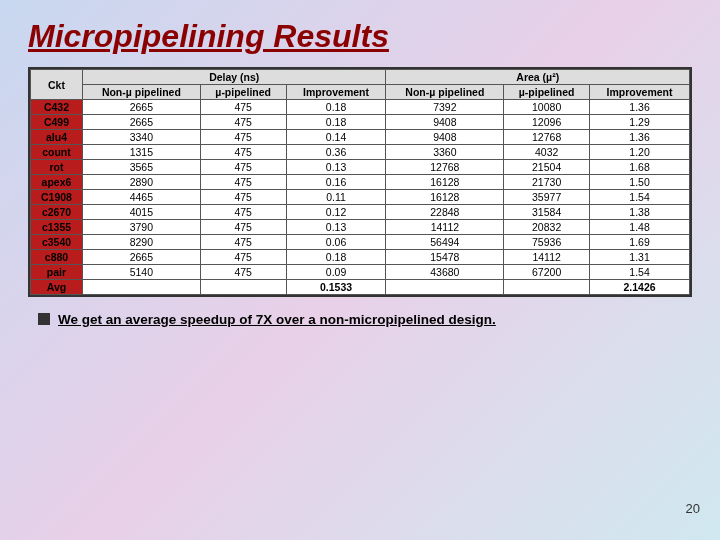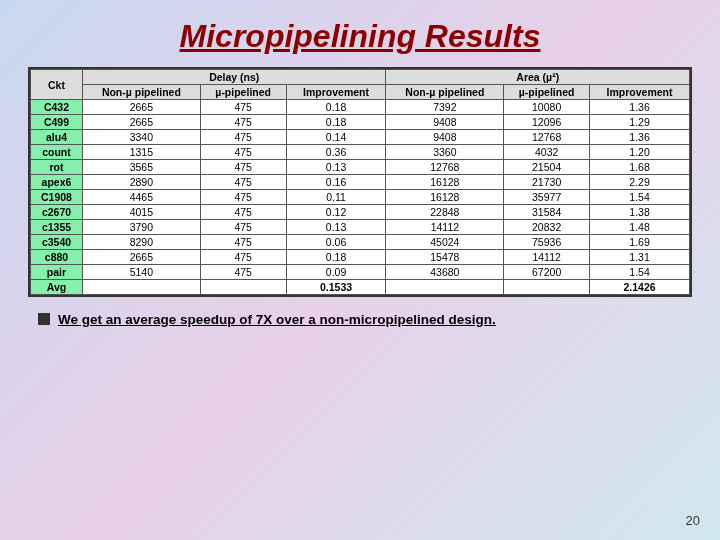--- a/index.html
+++ b/index.html
@@ -16,21 +16,21 @@
       height: 540px;
       padding: 18px 28px 16px 28px;
       display: flex;
       flex-direction: column;
     }
     .title {
       font-size: 32px;
       font-weight: bold;
       color: #8B0000;
       text-decoration: underline;
-      text-align: center;
+      text-align: left;
       margin-bottom: 12px;
       font-style: italic;
     }
     .table-container {
       background: white;
       border: 2px solid #333;
       margin-bottom: 10px;
     }
     table {
       width: 100%;
@@ -40,21 +40,21 @@
     table th, table td {
       border: 1px solid #555;
       text-align: center;
       padding: 1px 3px;
     }
     table th {
       background: #ddd;
       font-weight: bold;
     }
     .row-header {
-      background: #86efac;
+      background: #b91c1c;
       font-weight: bold;
     }
     .avg-row td {
       font-weight: bold;
     }
     .bullets {
       padding: 4px 10px;
       font-size: 13px;
     }
     .bullet-item {
@@ -75,21 +75,21 @@
       font-size: 13.5px;
       line-height: 1.4;
     }
     .bullet-text.bold-underline {
       font-weight: bold;
       text-decoration: underline;
       color: #000;
     }
     .page-number {
       position: absolute;
-      bottom: 12px;
+      bottom: 24px;
       right: 20px;
       font-size: 13px;
       color: #333;
     }
   </style>
 </head>
 <body>
 
 <div class="slide">
   <div class="title">Micropipelining Results</div>
@@ -157,21 +157,21 @@
             <td>21504</td>
             <td>1.68</td>
           </tr>
           <tr>
             <td class="row-header">apex6</td>
             <td>2890</td>
             <td>475</td>
             <td>0.16</td>
             <td>16128</td>
             <td>21730</td>
-            <td>2.29</td>
+            <td>1.50</td>
           </tr>
           <tr>
             <td class="row-header">C1908</td>
             <td>4465</td>
             <td>475</td>
             <td>0.11</td>
             <td>16128</td>
             <td>35977</td>
             <td>1.54</td>
           </tr>
@@ -191,21 +191,21 @@
             <td>0.13</td>
             <td>14112</td>
             <td>20832</td>
             <td>1.48</td>
           </tr>
           <tr>
             <td class="row-header">c3540</td>
             <td>8290</td>
             <td>475</td>
             <td>0.06</td>
-            <td>45024</td>
+            <td>56494</td>
             <td>75936</td>
             <td>1.69</td>
           </tr>
           <tr>
             <td class="row-header">c880</td>
             <td>2665</td>
             <td>475</td>
             <td>0.18</td>
             <td>15478</td>
             <td>14112</td>

